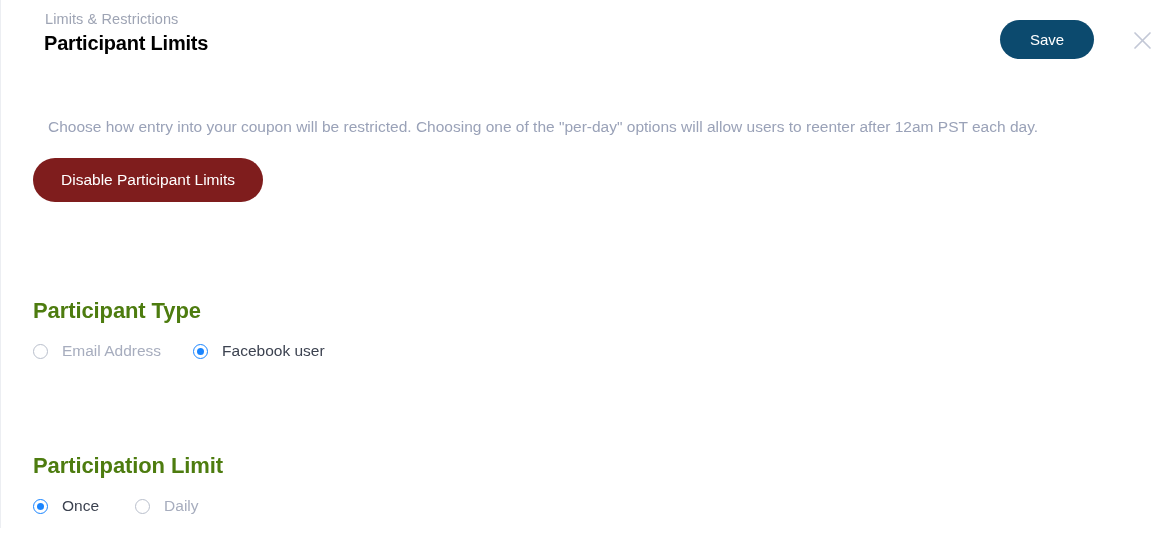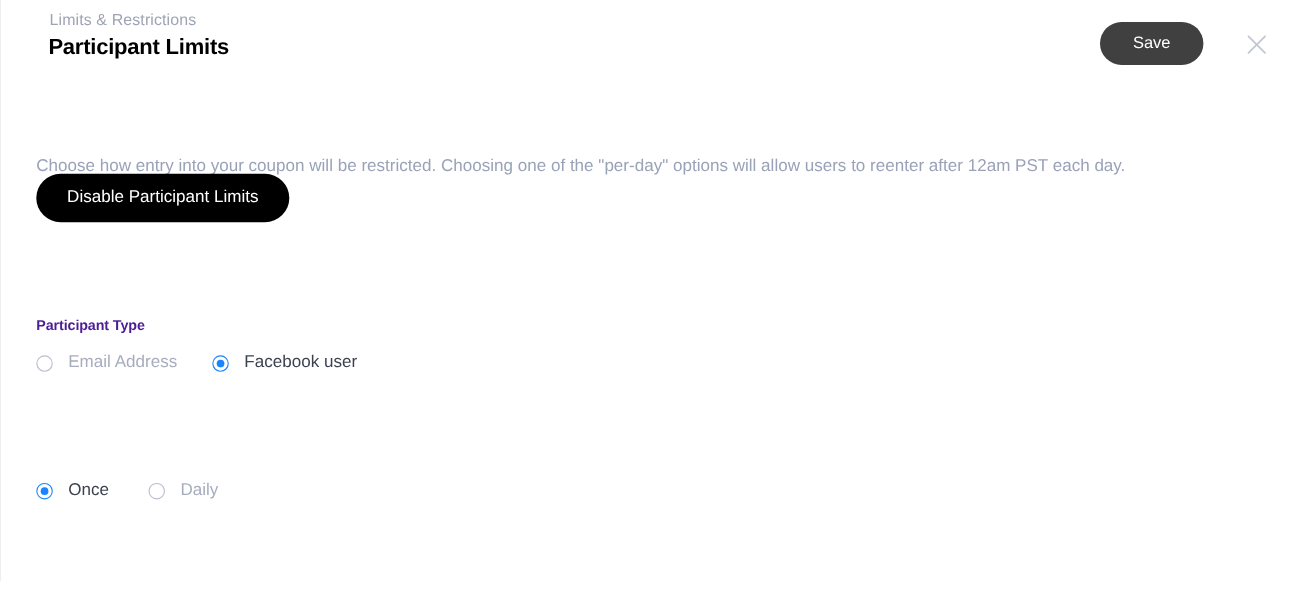--- a/index.html
+++ b/index.html
@@ -58,21 +58,21 @@
     letter-spacing: -0.2px;
     white-space: nowrap;
   }
   .save-button {
     position: absolute;
     left: 988px;
     top: 20px;
     width: 94px;
     height: 39px;
     border-radius: 20px;
-    background: #404040;
+    background: #0c4a6e;
     border: none;
     color: #ffffff;
     font-family: "Liberation Sans", sans-serif;
     font-size: 15px;
     font-weight: normal;
     cursor: pointer;
     padding: 0;
     line-height: 39px;
     text-align: center;
   }
@@ -88,61 +88,60 @@
     padding: 0;
     display: flex;
     align-items: center;
     justify-content: center;
   }
   .close-button svg { display: block; }
 
   
   .description {
     position: absolute;
-    left: 33px;
+    left: 48px;
     top: 117px;
     right: 24px;
     font-size: 15.5px;
     color: #9aa2b8;
     line-height: 1.35;
     white-space: nowrap;
-    margin-top: 24px;
   }
 
   
   .disable-button {
     position: absolute;
     left: 33px;
     top: 158px;
     height: 44px;
     padding: 0 28px;
     border-radius: 22px;
-    background: #000000;
+    background: #7f1d1d;
     border: none;
     color: #ffffff;
     font-family: "Liberation Sans", sans-serif;
     font-size: 15.5px;
     cursor: pointer;
     line-height: 44px;
     text-align: center;
   }
 
   
   .section {
     position: absolute;
     left: 33px;
   }
   .section-participant-type { top: 282px; }
   .section-participation-limit { top: 437px; }
 
   .section-heading {
-    font-size: 13px;
+    font-size: 22px;
     font-weight: bold;
-    color: #4c1d95;
-    margin: 6px 0 18px 0;
+    color: #4d7c0f;
+    margin: 16px 0 18px 0;
     letter-spacing: -0.1px;
     white-space: nowrap;
   }
 
   .radio-row {
     display: flex;
     align-items: center;
   }
 
   .radio-option {
@@ -229,20 +228,21 @@
         <span class="radio-label">Email Address</span>
       </label>
       <label class="radio-option selected">
         <span class="radio-mark"></span>
         <span class="radio-label">Facebook user</span>
       </label>
     </div>
   </div>
 
   <div class="section section-participation-limit">
+    <div class="section-heading">Participation Limit</div>
     <div class="radio-row">
       <label class="radio-option selected">
         <span class="radio-mark"></span>
         <span class="radio-label">Once</span>
       </label>
       <label class="radio-option">
         <span class="radio-mark"></span>
         <span class="radio-label">Daily</span>
       </label>
     </div>

